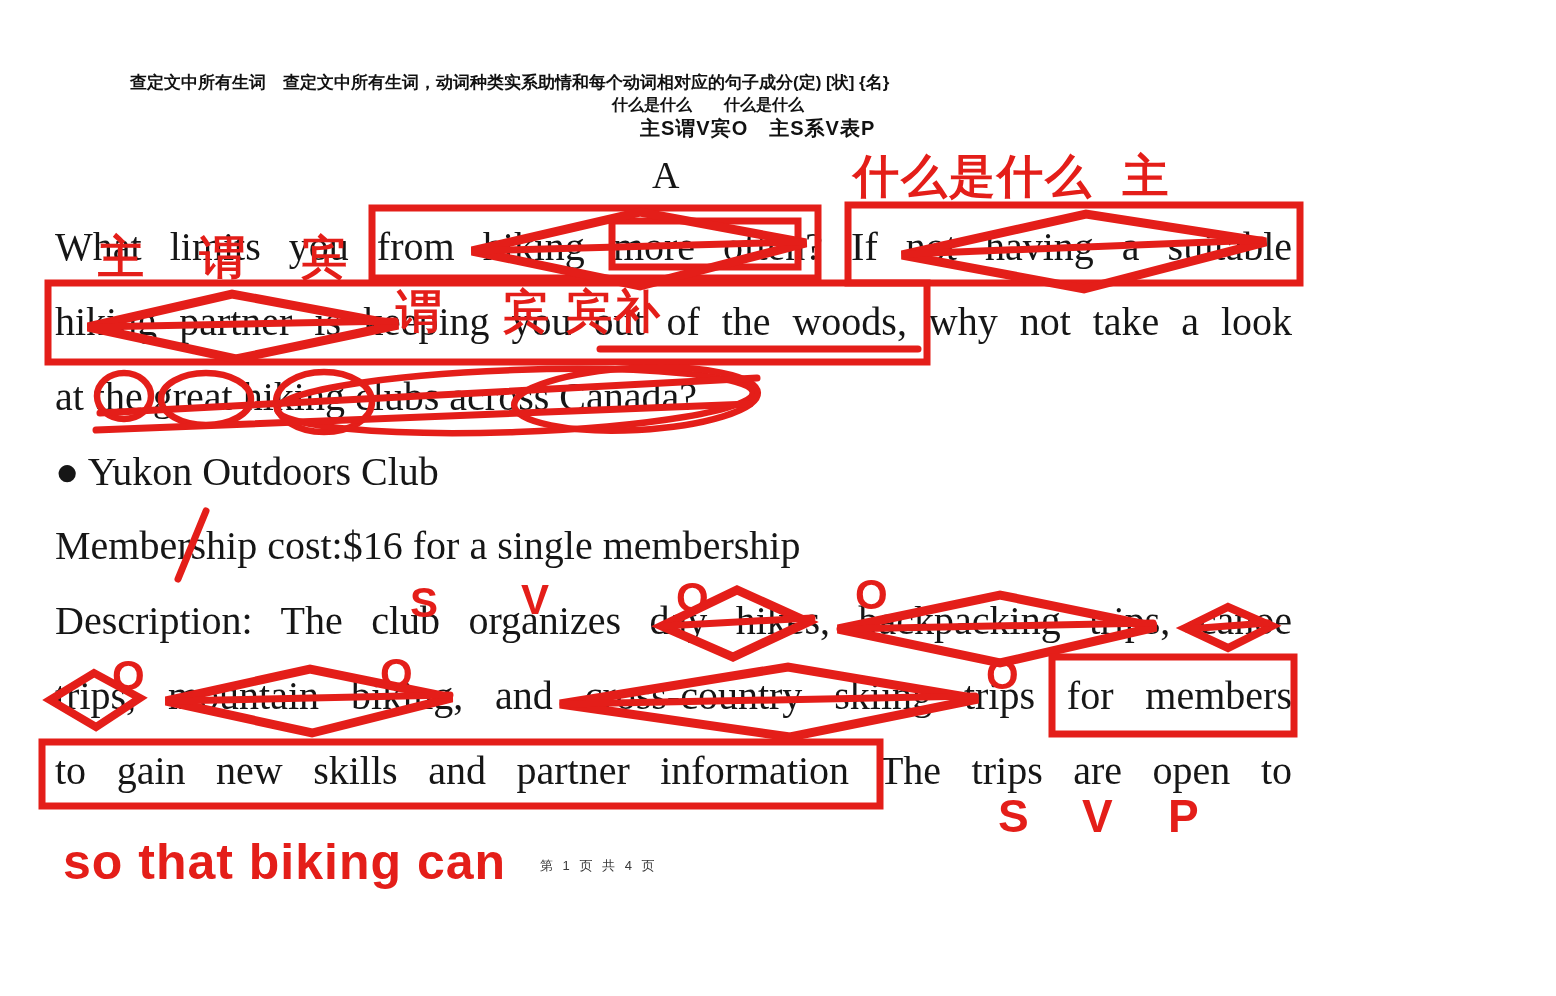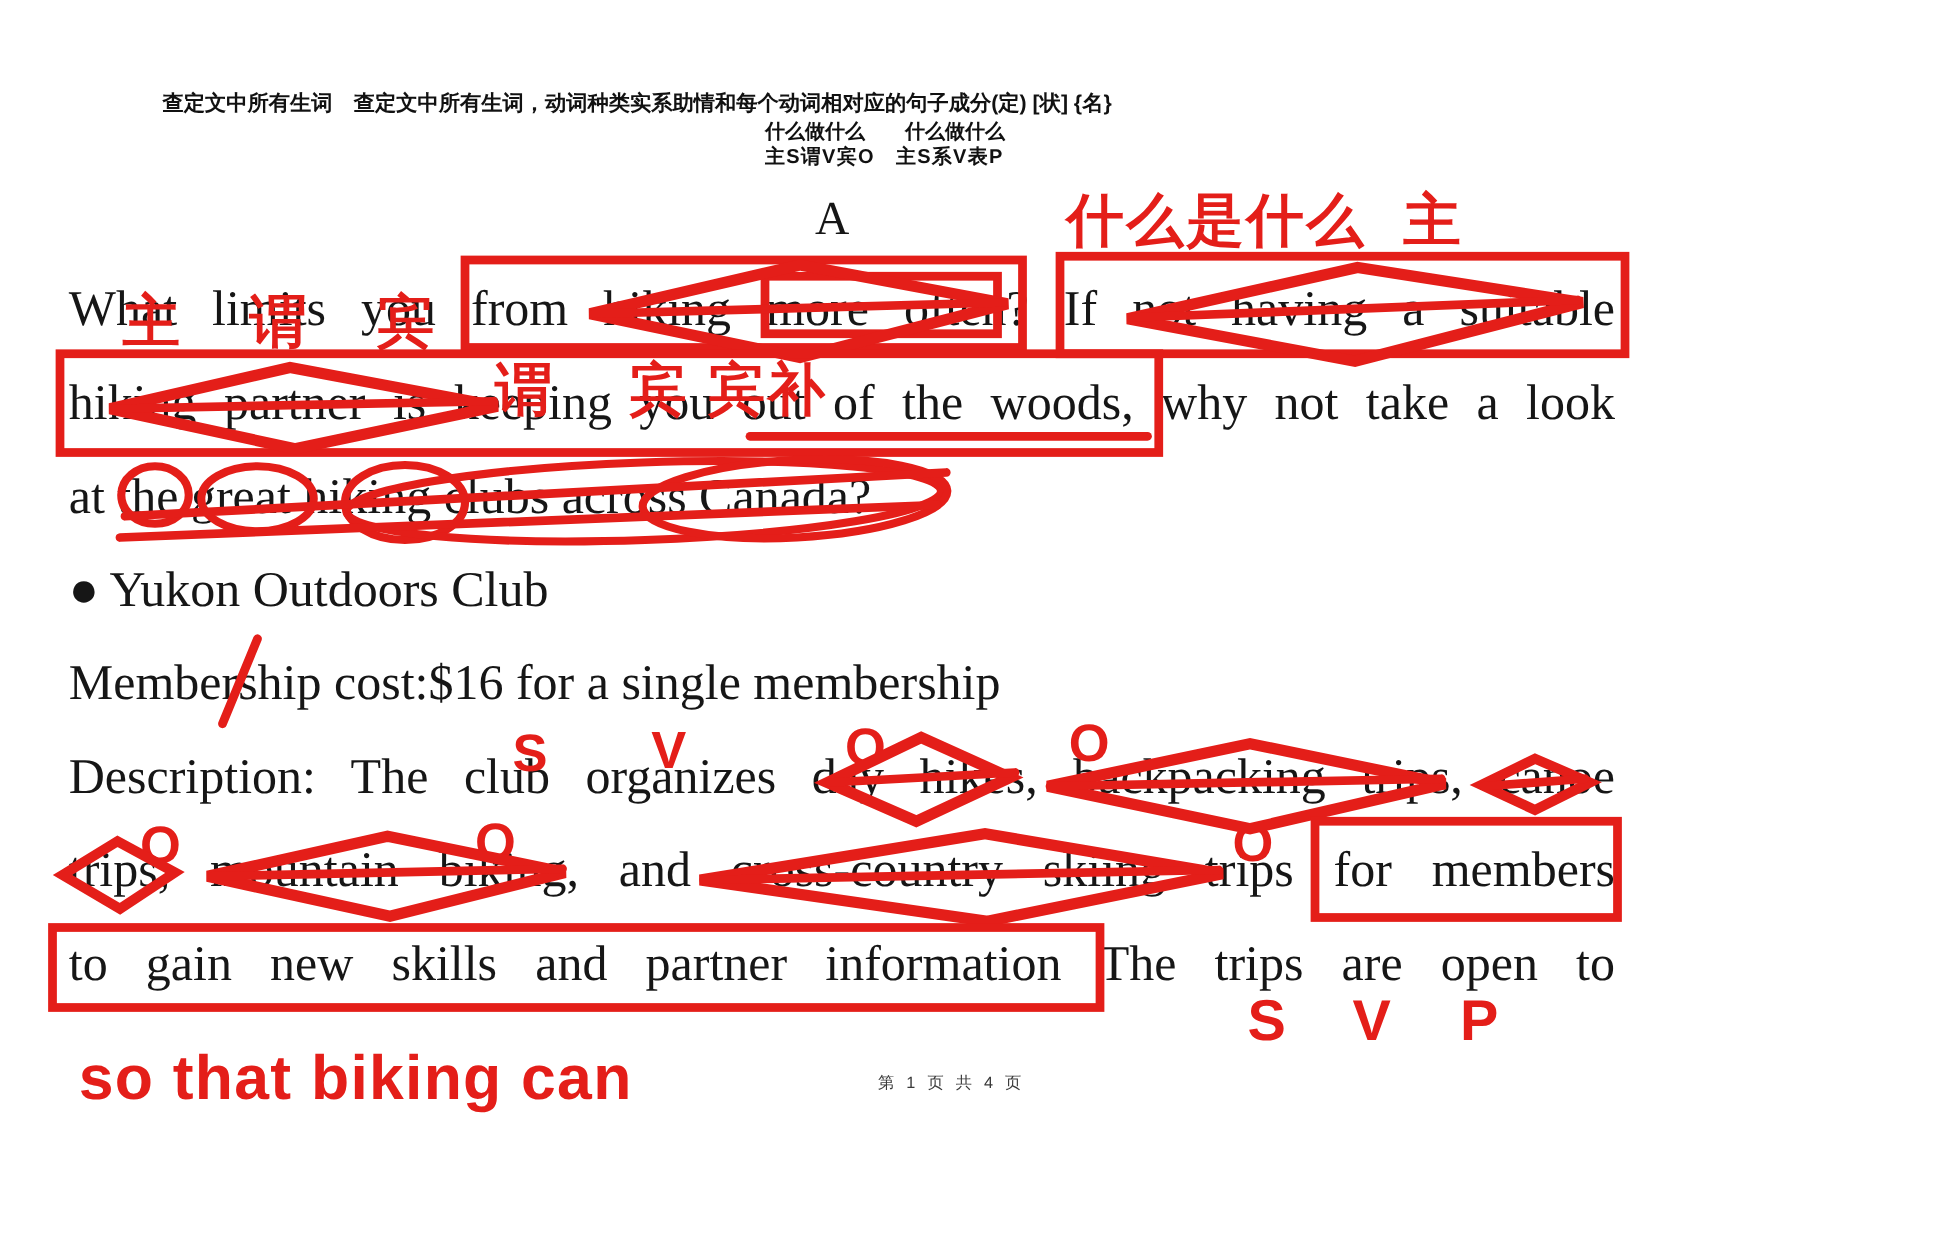--- a/index.html
+++ b/index.html
@@ -15,36 +15,36 @@
   }
   .abs { position: absolute; }
 
   
   .hdr {
     font-family: "Liberation Sans", "DejaVu Sans", sans-serif;
     font-weight: bold; color: #111; white-space: pre;
   }
   .hdr1 { left: 130px; top: 71px;  font-size: 17px; }
   .hdr2 { left: 612px; top: 95px;  font-size: 16px; }
-  .hdr3 { left: 612px; top: 115px; font-size: 16px; letter-spacing: 1px; }
+  .hdr3 { left: 640px; top: 115px; font-size: 20px; letter-spacing: 1px; }
 
   
   .section-a { left: 652px; top: 153px; font-size: 38px; }
   .line {
     left: 55px; width: 1237px;
     font-size: 40px; line-height: 50px;
     white-space: nowrap;
   }
   .line.just { white-space: normal; text-align: justify; text-align-last: justify; }
   .l0 { top: 222px; } .l1 { top: 297px; } .l2 { top: 372px; }
   .l3 { top: 447px; } .l4 { top: 521px; } .l5 { top: 596px; }
   .l6 { top: 671px; } .l7 { top: 746px; }
 
   .footer {
-    left: 540px; top: 857px; width: 280px; text-align: right;
+    left: 540px; top: 857px; width: 280px; text-align: left;
     font-family: "Liberation Sans", "DejaVu Sans", sans-serif;
     font-size: 13px; color: #3a3a3a; letter-spacing: 3px;
   }
 
   
   .red-note {
     color: var(--red);
     font-family: "Liberation Sans", "DejaVu Sans", sans-serif;
     font-weight: bold; white-space: pre;
   }
@@ -75,21 +75,21 @@
   .bx   { stroke-width: 7px; }
   .dm   { stroke-width: 9px; stroke-linejoin: miter; }
   .dm-s { stroke-width: 8px; stroke-linejoin: miter; }
   .ov   { stroke-width: 6.5px; }
   .ln   { stroke-width: 7px; stroke-linecap: round; }
 </style>
 </head>
 <body style="background: rgb(255, 255, 255);">
 
 <div class="abs hdr hdr1">查定文中所有生词　查定文中所有生词，动词种类实系助情和每个动词相对应的句子成分(定) [状] {名}</div>
-<div class="abs hdr hdr2">什么做什么　　什么做什么</div>
+<div class="abs hdr hdr2">什么是什么　　什么是什么</div>
 <div class="abs hdr hdr3">主S谓V宾O　主S系V表P</div>
 
 <div class="abs section-a">A</div>
 
 <div class="abs line just l0">What limits you from hiking more often? If not having a suitable</div>
 <div class="abs line just l1">hiking partner is keeping you out of the woods, why not take a look</div>
 <div class="abs line l2">at the great hiking clubs across Canada?</div>
 <div class="abs line l3">● Yukon Outdoors Club</div>
 <div class="abs line l4">Membership cost:$16 for a single membership</div>
 <div class="abs line just l5">Description: The club organizes day hikes, backpacking trips, canoe</div>

